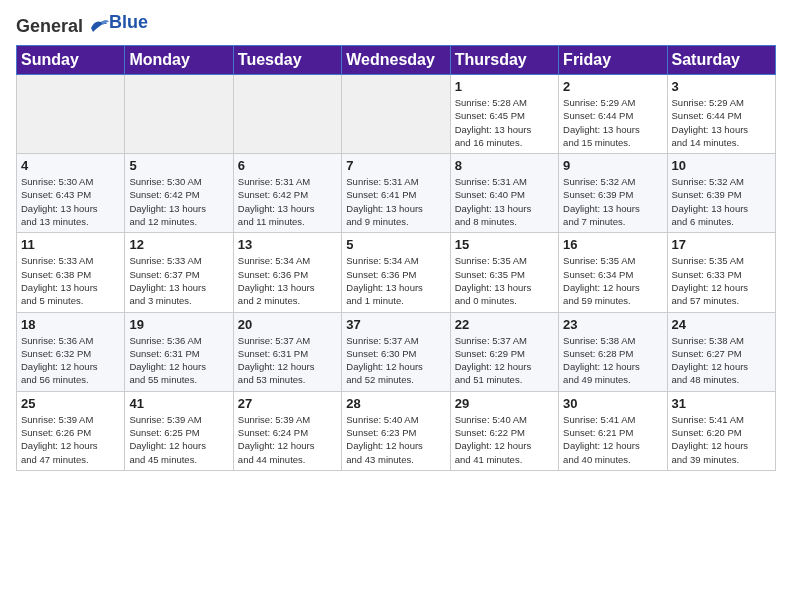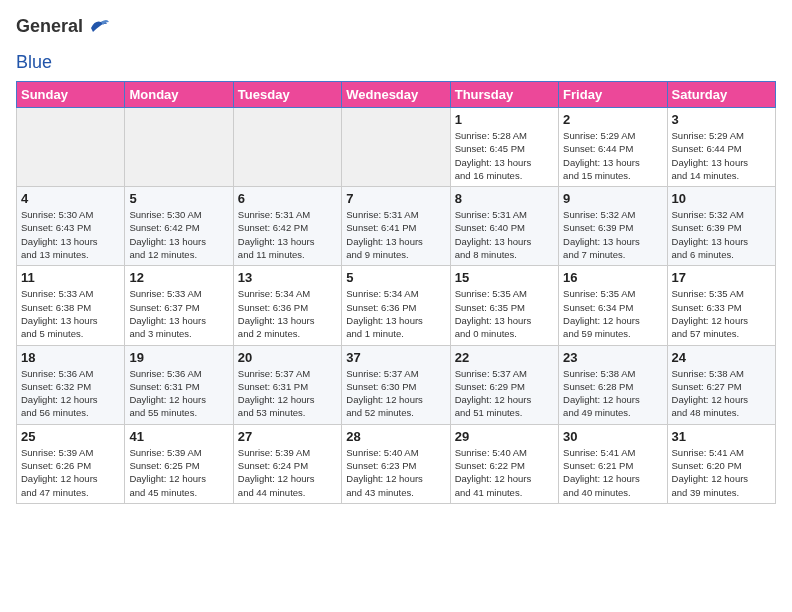--- a/index.html
+++ b/index.html
@@ -11,23 +11,22 @@
       padding: 16px;
     }
     .header-area {
       display: flex;
       align-items: flex-start;
       justify-content: space-between;
       margin-bottom: 4px;
     }
     .logo {
       display: flex;
-      flex-direction: column;
+      flex-direction: row;
       align-items: flex-start;
-      gap: 19px;
     }
     .title-area {
       text-align: right;
     }
     .month-title {
       font-size: 36px;
       font-weight: bold;
       color: #222;
       line-height: 1.1;
     }
@@ -35,23 +34,23 @@
       font-size: 14px;
       color: #444;
       margin-top: 2px;
     }
     .calendar-table {
       width: 100%;
       border-collapse: collapse;
       margin-top: 8px;
     }
     .calendar-table th {
-      background-color: #ec4899;
+      background-color: #4c1d95;
       color: #fff;
-      font-size: 13px;
+      font-size: 16px;
       font-weight: bold;
       padding: 5px 4px;
       text-align: left;
       border: 1px solid #4477cc;
     }
     .calendar-table td {
       border: 1px solid #ccc;
       vertical-align: top;
       padding: 4px 4px;
       font-size: 10px;
@@ -89,21 +88,21 @@
 
 <div class="header-area">
   <div class="logo">
     <div style="display:flex;align-items:center;gap:4px;">
       <span style="font-size:18px;font-weight:bold;color:#333;">General</span>
       <svg width="22" height="18" viewBox="0 0 22 18">
         <path d="M4,10 Q8,2 14,4 Q18,2 20,6 Q16,5 13,8 Q10,10 6,14 Z" fill="#2255aa"></path>
         <path d="M14,4 Q20,0 22,4 Q18,4 16,7 Z" fill="#5588cc"></path>
       </svg>
     </div>
-    <span style="font-size:18px;font-weight:normal;color:#2255aa;margin-top:-4px;">Blue</span>
+    <span style="font-size:18px;font-weight:bold;color:#2255aa;margin-top:-4px;">Blue</span>
   </div>
   <div class="title-area">
   </div>
 </div>
 
 <table class="calendar-table">
   <thead>
     <tr>
     <th>Sunday</th>
         <th>Monday</th>

